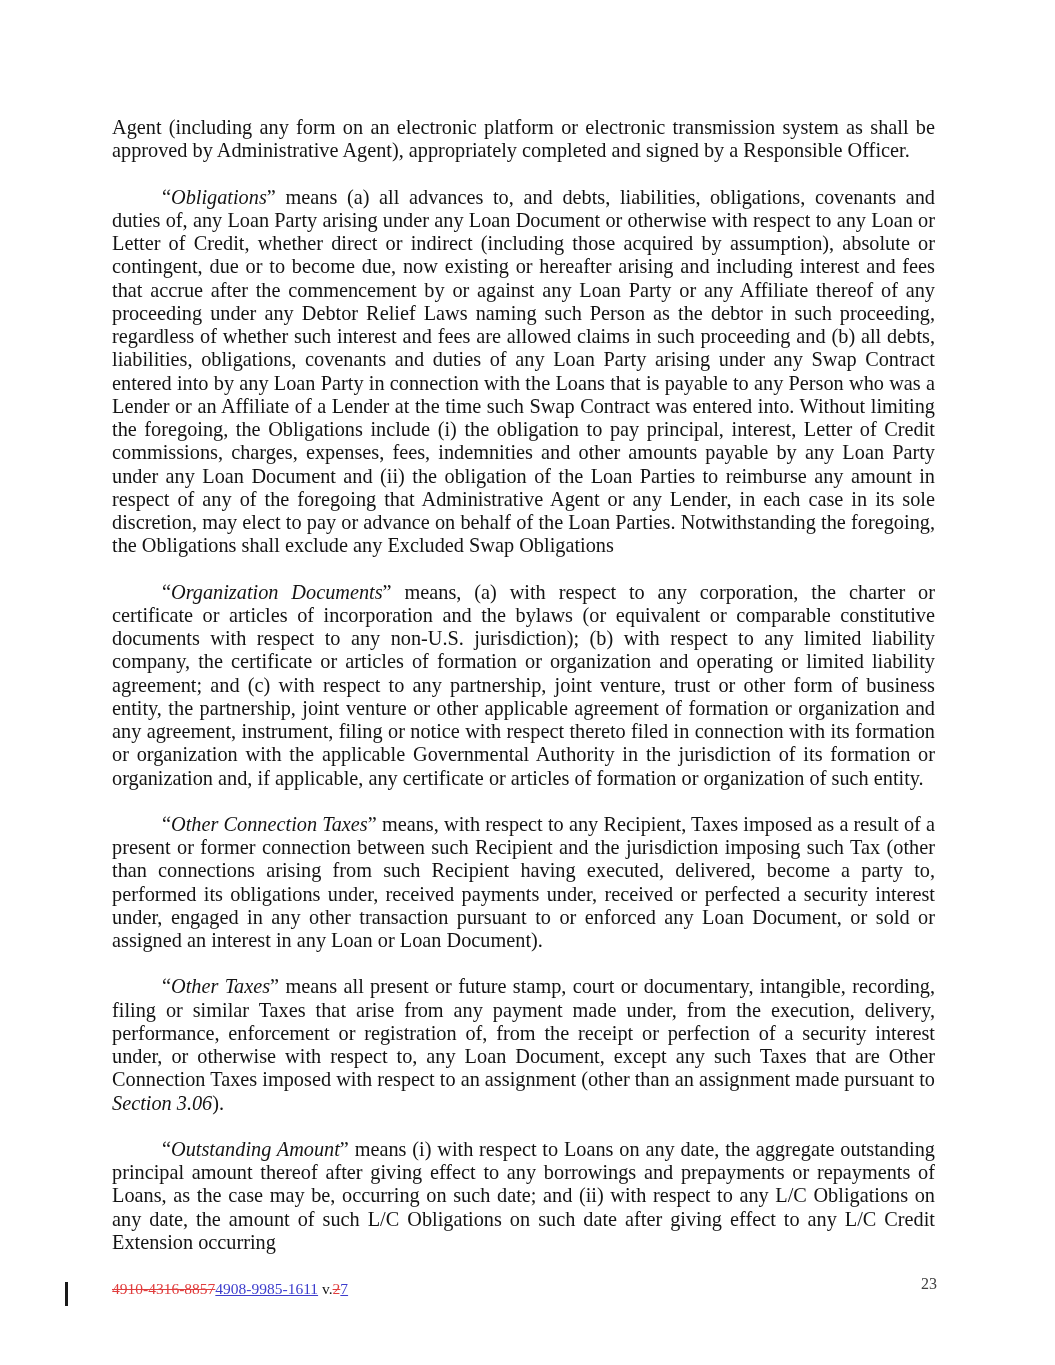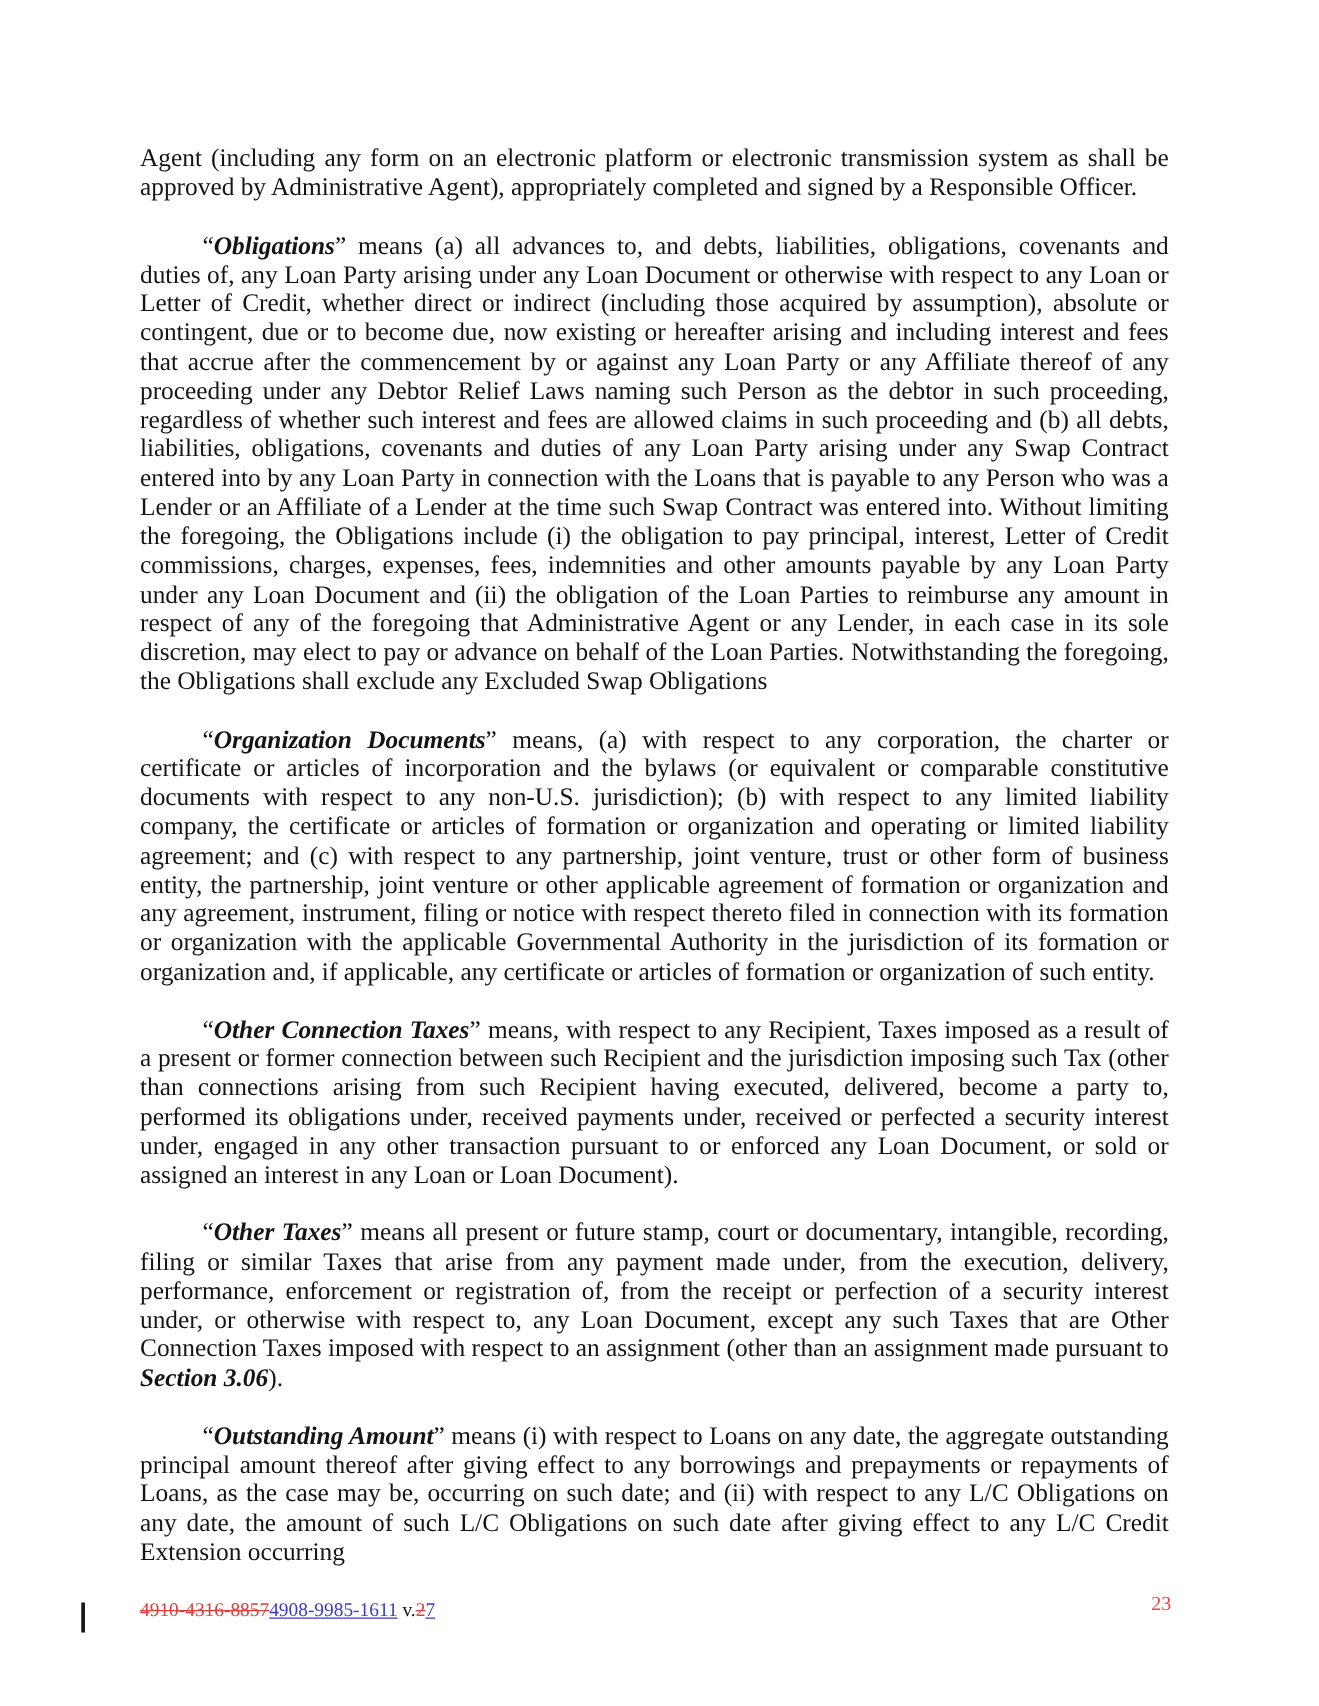--- a/index.html
+++ b/index.html
@@ -12,38 +12,38 @@
     padding: 116px 120px 17px 112px;
     font-family: "Liberation Serif", "DejaVu Serif", serif;
     font-size: 20.3px;
     line-height: 23.25px;
     color: #141414;
     overflow: hidden;
   }
   .para { margin: 23px 0 0 0; text-align: justify; }
   .para.first { margin-top: 0; }
   .para.indent { text-indent: 50px; }
-  .term { font-weight: bold; font-style: italic; }
+  .term { font-weight: normal; font-style: italic; }
   .footer-left {
     position: absolute;
     left: 112px;
     top: 1279px;
     font-size: 15.5px;
     line-height: 19px;
     text-align: left;
   }
   .del { color: var(--deleted-text, #e03c3c); text-decoration: line-through; }
   .ins { color: var(--inserted-text, #3b3bcc); text-decoration: underline; }
   .plain { color: #141414; }
   .page-number {
     position: absolute;
     top: 1272px;
     right: 118px;
     font-size: 16px;
-    color: #ef4444;
+    color: #404040;
   }
   .change-bar {
     position: absolute;
     left: 65px;
     top: 1282px;
     width: 3px;
     height: 24px;
     background: #1a1a1a;
   }
 </style>

